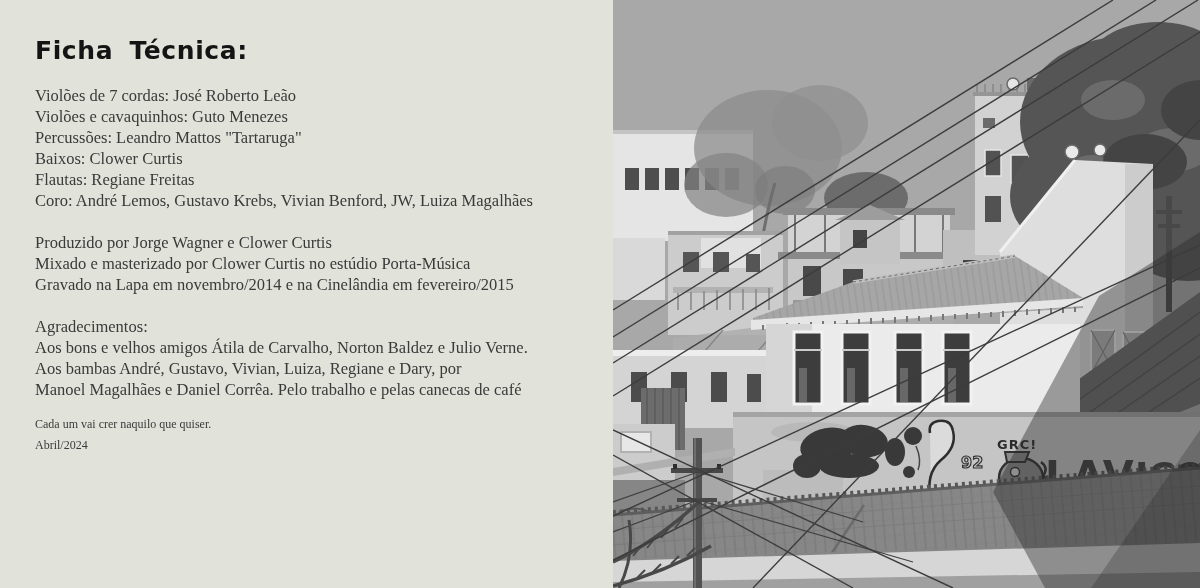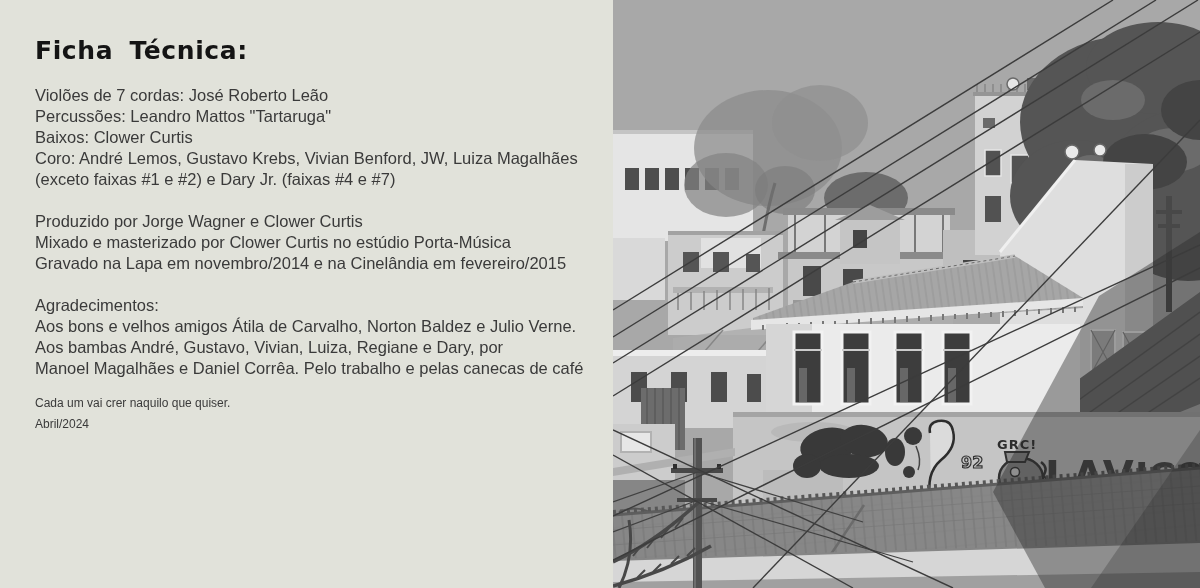--- a/index.html
+++ b/index.html
@@ -10,21 +10,21 @@
   }
   .credits {
     position:absolute; left:0; top:0; width:613px; height:520px;
     box-sizing:border-box; padding:36px 20px 0 35px;
   }
   .credits h1 {
     font-family:"DejaVu Sans", sans-serif; font-weight:bold;
     font-size:25px; letter-spacing:.6px; word-spacing:7px;
     color:#141414; margin:0 0 20px 0;
   }
-  .block { margin:0 0 21px 0; }
+  .block { margin:0 0 21px 0;font-family:Liberation Serif, serif; }
   .block p {
     margin:0; font-size:16.5px; line-height:21px; color:#3a3a3a;
     white-space:nowrap;
   }
   .block.footer { margin-top:-7px; }
   .block.footer p { font-size:12px; line-height:21px; }
   .photo {
     position:absolute; left:613px; top:0; width:587px; height:588px;
   }
   .photo svg { display:block; filter:grayscale(100%); }
@@ -32,24 +32,25 @@
 </head>
 <body>
 
 <div class="stage">
 
   <div class="credits">
     <h1>Ficha Técnica:</h1>
 
     <div class="block">
       <p>Violões de 7 cordas: José Roberto Leão</p>
+      <p>Violões e cavaquinhos: Guto Menezes</p>
       <p>Percussões: Leandro Mattos "Tartaruga"</p>
       <p>Baixos: Clower Curtis</p>
+      <p>Flautas: Regiane Freitas</p>
       <p>Coro: André Lemos, Gustavo Krebs, Vivian Benford, JW, Luiza Magalhães</p>
-      <p>(exceto faixas #1 e #2) e Dary Jr. (faixas #4 e #7)</p>
     </div>
 
     <div class="block">
       <p>Produzido por Jorge Wagner e Clower Curtis</p>
       <p>Mixado e masterizado por Clower Curtis no estúdio Porta-Música</p>
       <p>Gravado na Lapa em novembro/2014 e na Cinelândia em fevereiro/2015</p>
     </div>
 
     <div class="block">
       <p>Agradecimentos:</p>

